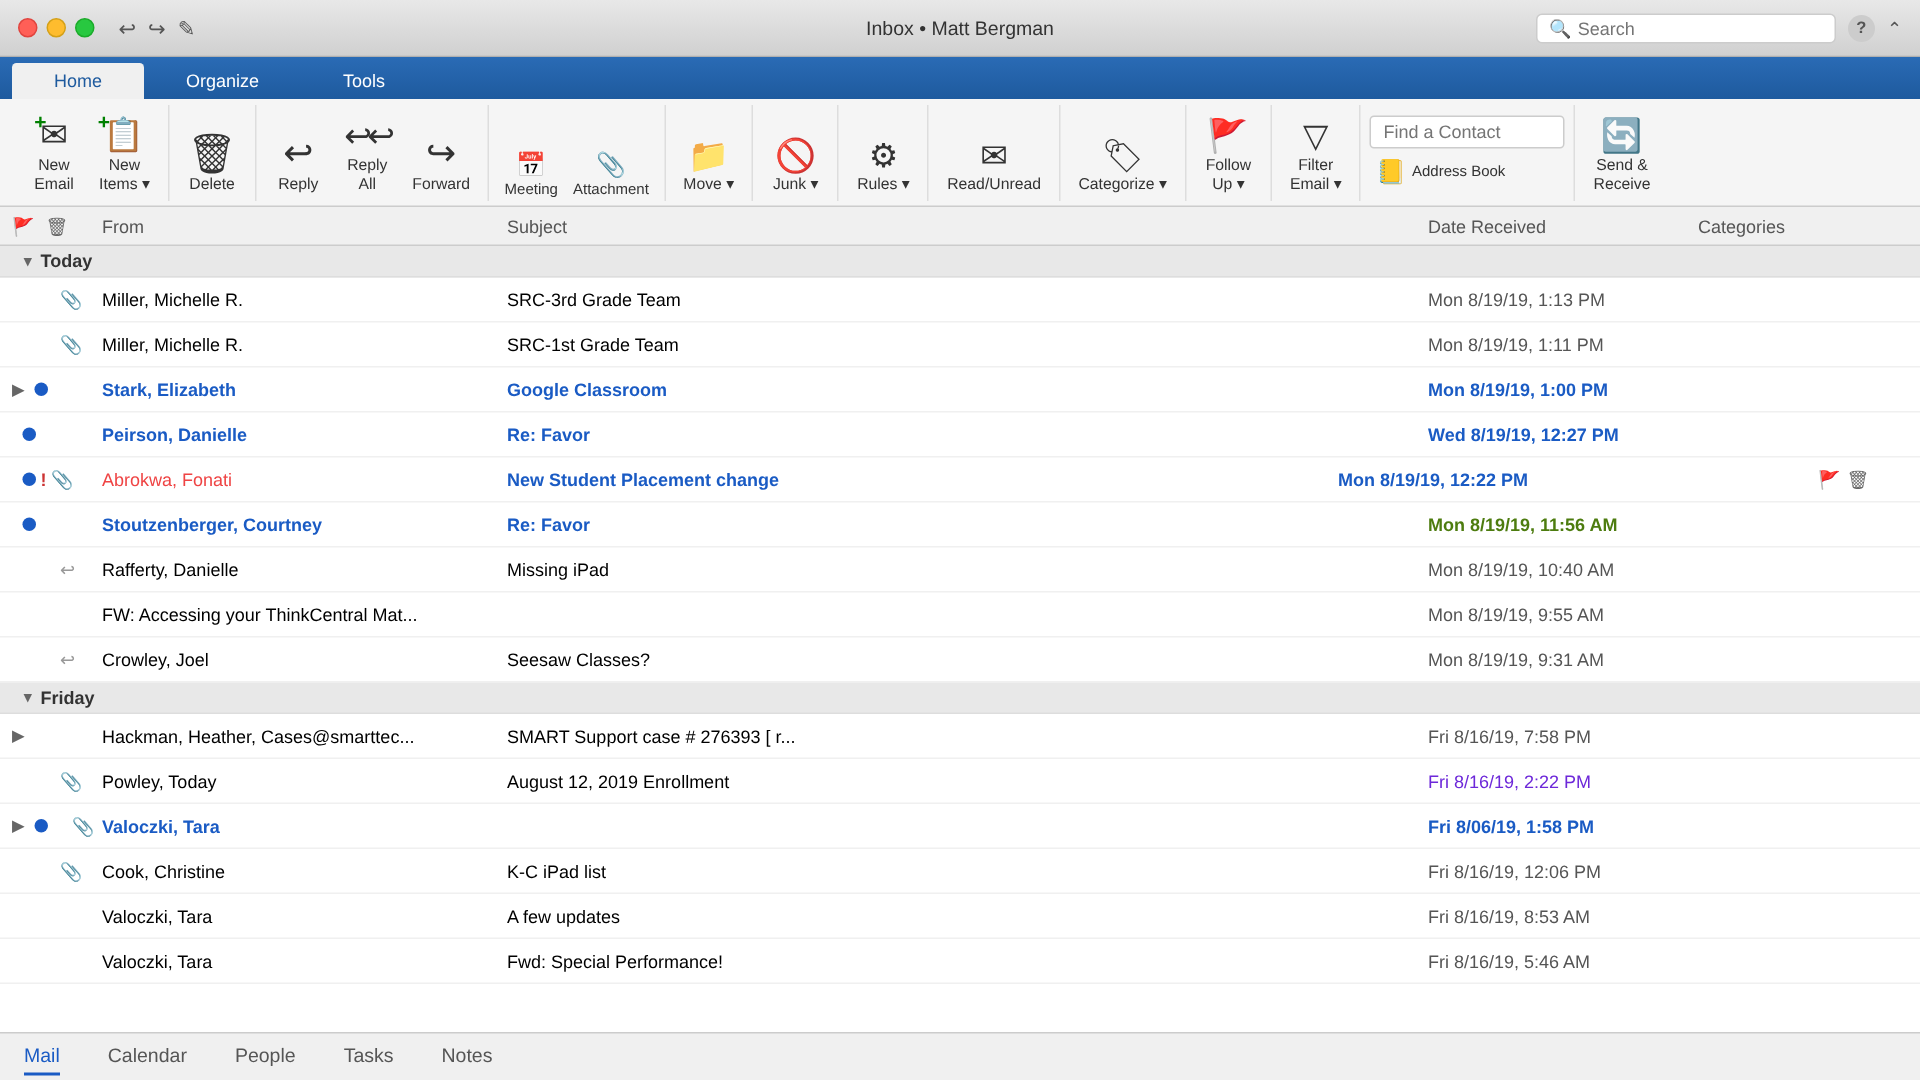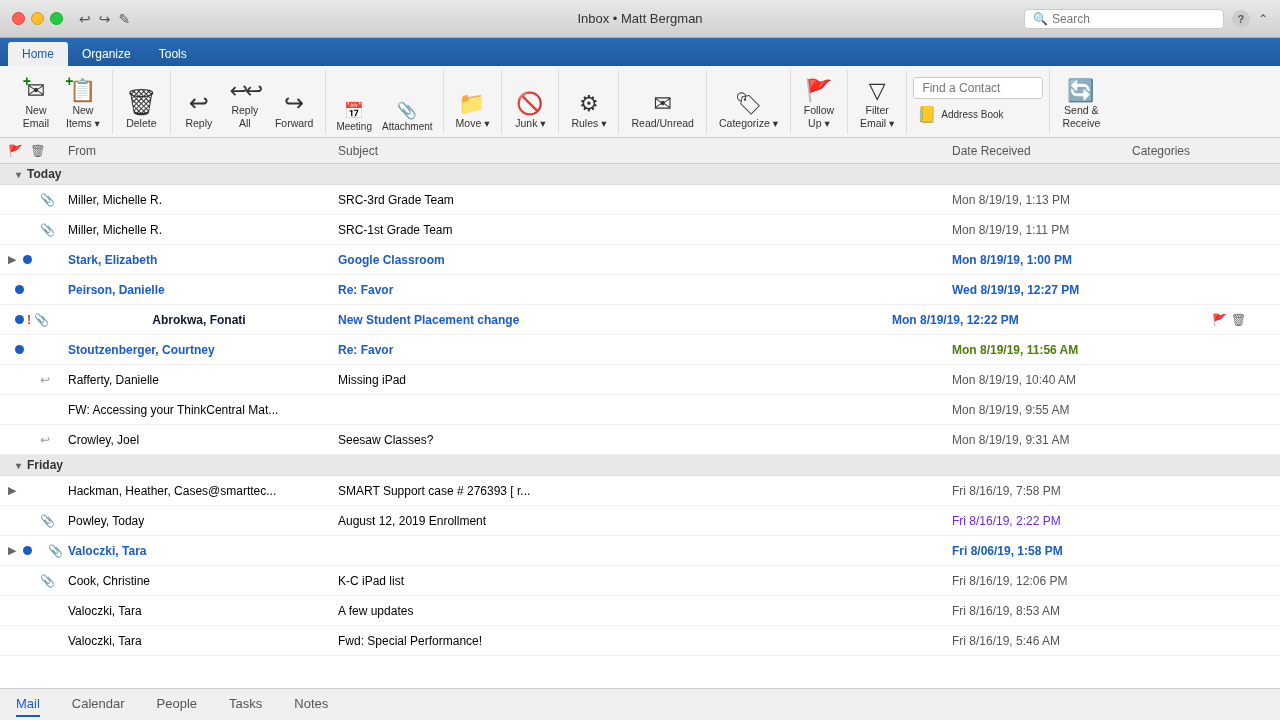--- a/index.html
+++ b/index.html
@@ -38,21 +38,21 @@
 
     
     .ribbon-tabs {
       background: linear-gradient(to bottom, #2a6bb5, #1e5a9e);
       display: flex;
       align-items: flex-end;
       padding: 0 8px;
       height: 28px;
     }
     .ribbon-tab {
-      padding: 4px 14px;
+      padding: 4px 28px;
       font-size: 12px;
       color: white;
       cursor: pointer;
       border-radius: 3px 3px 0 0;
       height: 24px;
       display: flex;
       align-items: center;
     }
     .ribbon-tab.active {
       background: #f0f0f0;
@@ -417,21 +417,21 @@
       <div class="col-date" style="font-weight:700;color:#1a5bc4;">Wed 8/19/19, 12:27 PM</div>
       <div class="col-cat"></div>
     </div>
     <div class="email-row unread">
       <div class="col-icons">
         <span class="expand-arrow"></span>
         <span class="dot-unread"></span>
         <span class="icon-exclaim">!</span>
         <span class="icon-attach">📎</span>
       </div>
-      <div class="col-from" style="font-weight:700;color:#0f172a;text-align:center;">Abrokwa, Fonati</div>
+      <div class="col-from" style="font-weight:400;color:#ef4444;">Abrokwa, Fonati</div>
       <div class="col-subject" style="font-weight:700;color:#1a5bc4;">New Student Placement change</div>
       <div class="col-date" style="font-weight:700;color:#1a5bc4;">Mon 8/19/19, 12:22 PM</div>
       <div class="col-cat"></div>
       <div class="col-actions">
         <span class="flag-icon">🚩</span>
         <span class="trash-icon">🗑</span>
       </div>
     </div>
     <div class="email-row unread">
       <div class="col-icons">

